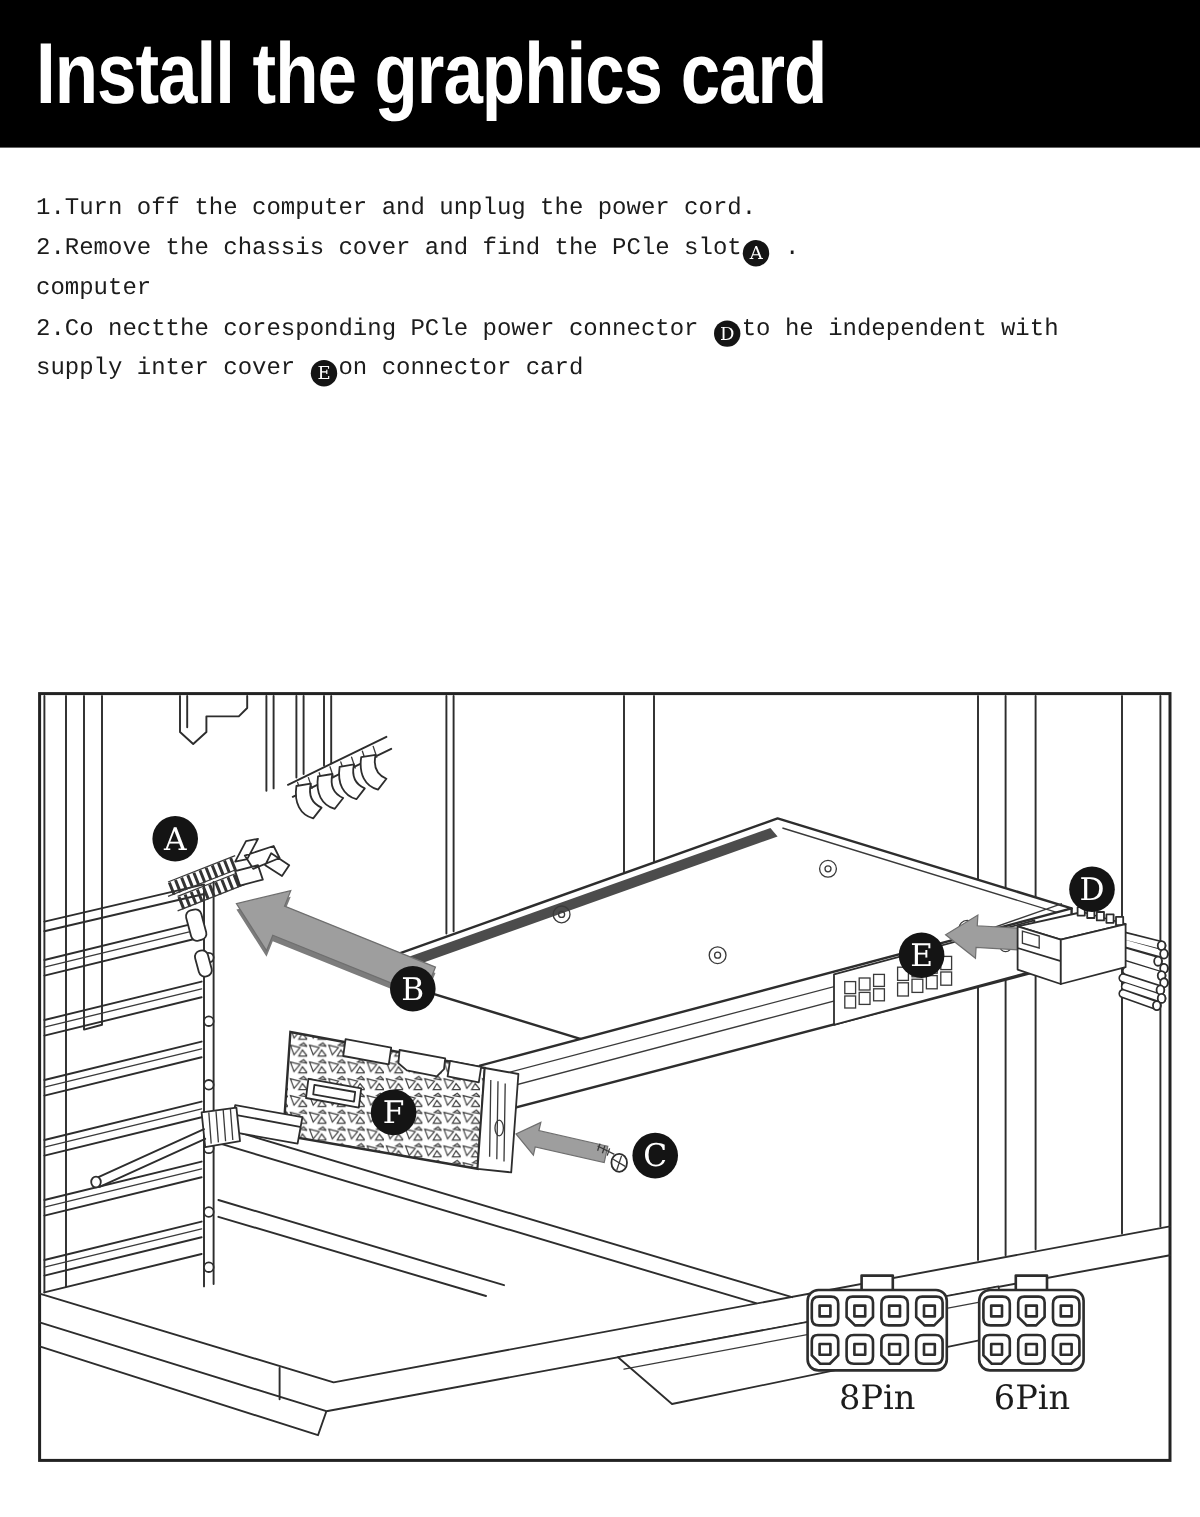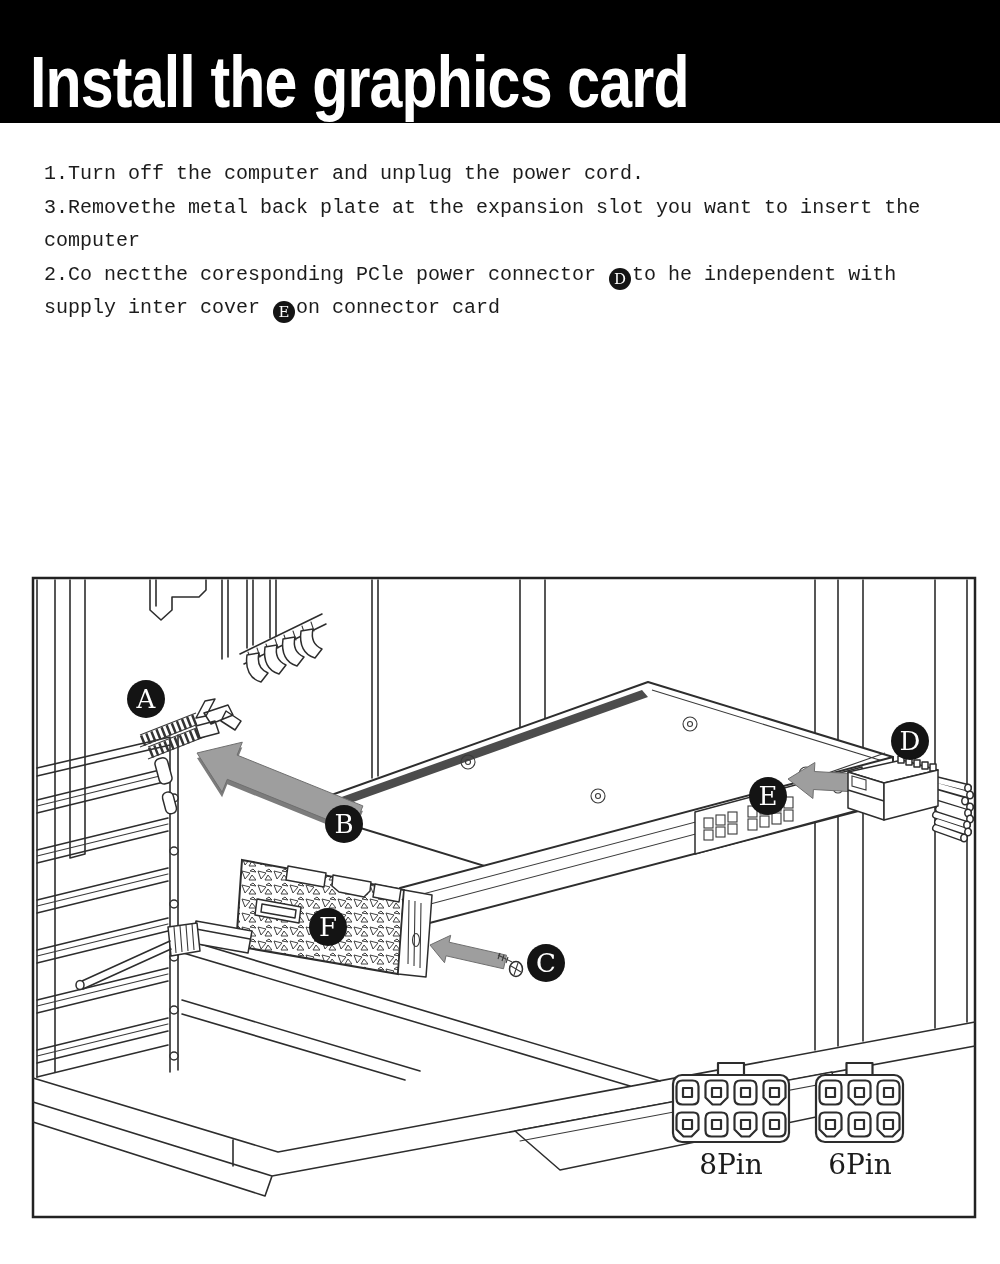--- a/index.html
+++ b/index.html
@@ -1,20 +1,20 @@
 <!DOCTYPE html>
 <html><head>
 <meta charset="utf-8">
 <style>
   html,body{margin:0;padding:0;background:#fff;}
   body{width:1000px;height:1264px;position:relative;font-family:"Liberation Sans",sans-serif;color:#1c1c1c;}
-  .banner{height:123px;background:#000;display:flex;align-items:flex-end;padding-left:30px;box-sizing:border-box;}
+  .banner{height:123px;background:#000;display:flex;align-items:center;padding-left:30px;box-sizing:border-box;}
   .banner h1{margin:0;color:#fff;font-size:72px;font-weight:700;letter-spacing:-1px;transform:scaleX(.82);transform-origin:left center;white-space:nowrap;}
   .instructions{position:relative;z-index:2;margin:34px 28px 0 30px;font-family:"Liberation Mono",monospace;font-size:20px;line-height:33.5px;color:#1c1c1c;}
-  .iline{white-space:pre;margin-left:14px;}
+  .iline{white-space:pre;}
   .badge{display:inline-block;width:22px;height:22px;border-radius:50%;background:#141414;color:#fff;
          font-family:"DejaVu Serif",serif;font-size:15px;line-height:22px;text-align:center;vertical-align:-4px;margin:0 1px;}
   .figure{position:absolute;left:0;top:0;width:1000px;height:1264px;z-index:1;}
   svg{display:block;}
   .ln{fill:none;stroke:#2d2d2d;stroke-width:1.6;stroke-linecap:round;stroke-linejoin:round;}
   .wh{fill:#fff;stroke:#2d2d2d;stroke-width:2;stroke-linejoin:round;}
   .wh1{fill:#fff;stroke:#2d2d2d;stroke-width:1.5;stroke-linejoin:round;}
   .thin{fill:none;stroke:#3a3a3a;stroke-width:1.1;}
   .arrow{fill:#9e9e9e;stroke:#6f6f6f;stroke-width:1;}
   .arrowdark{fill:#7c7c7c;stroke:none;}
@@ -25,21 +25,21 @@
 </style>
 </head>
 <body>
 
 <header class="banner">
   <h1>Install the graphics card</h1>
 </header>
 
 <div class="instructions">
     <div class="iline"><span>1.Turn off the computer and unplug the power cord.</span></div>
-    <div class="iline"><span>3.Removethe metal back plate at the expansion slot you want to insert the</span></div>
+    <div class="iline"><span>2.Remove the chassis cover and find the PCle slot</span><span class="badge">A</span><span> .</span></div>
     <div class="iline"><span>computer</span></div>
     <div class="iline"><span>2.Co nectthe coresponding PCle power connector </span><span class="badge">D</span><span>to he independent with</span></div>
     <div class="iline"><span>supply inter cover </span><span class="badge">E</span><span>on connector card</span></div>
   </div>
 
 <div class="figure">
 <svg width="1000" height="1264" viewBox="0 0 1000 1264" xmlns="http://www.w3.org/2000/svg">
 
   <defs>
     <pattern id="triPat" width="16" height="14" patternUnits="userSpaceOnUse">

